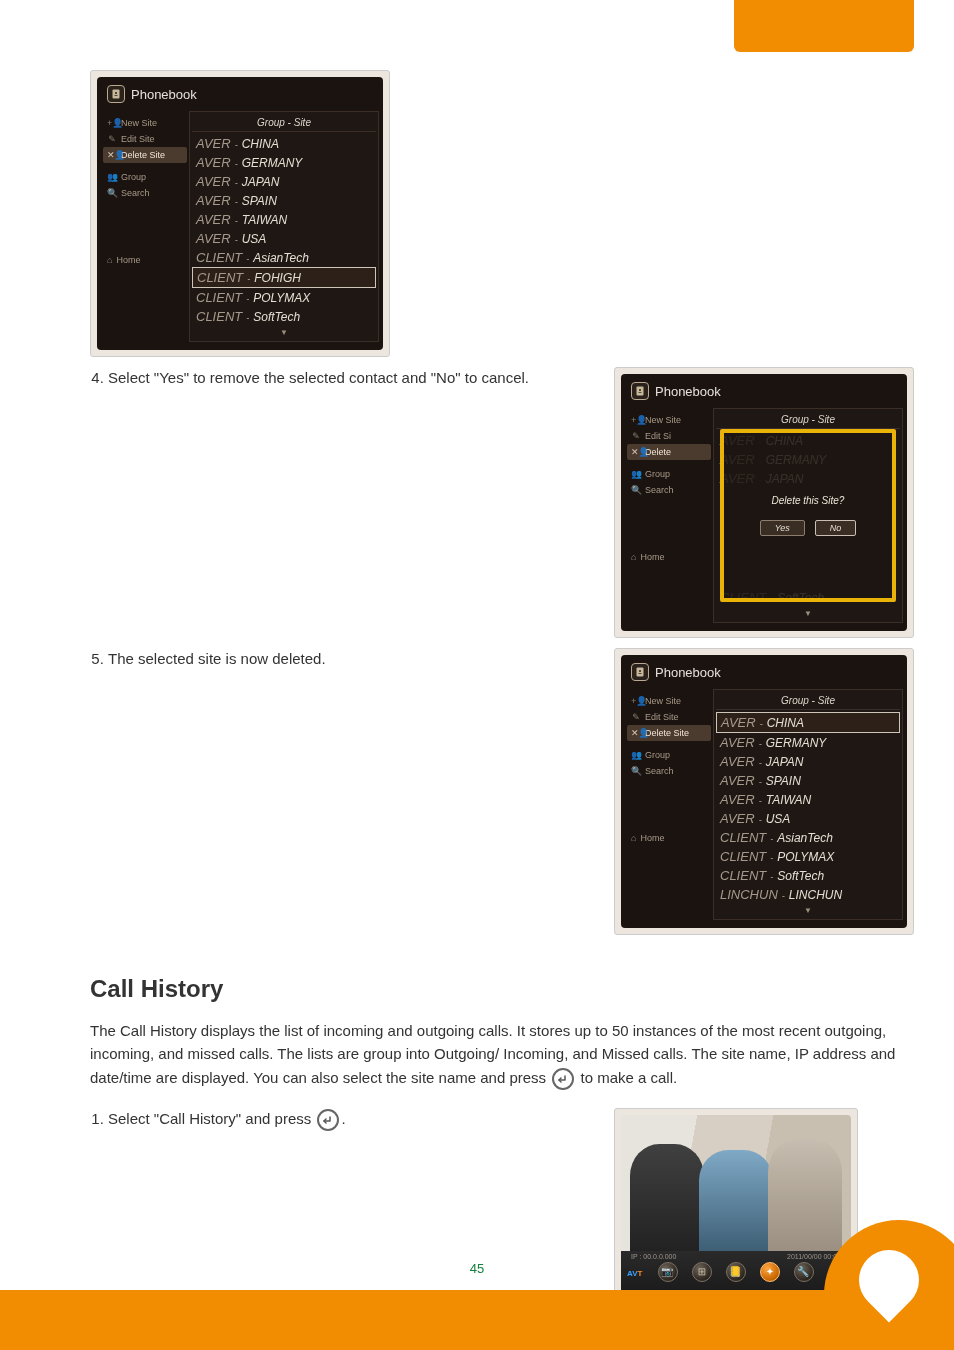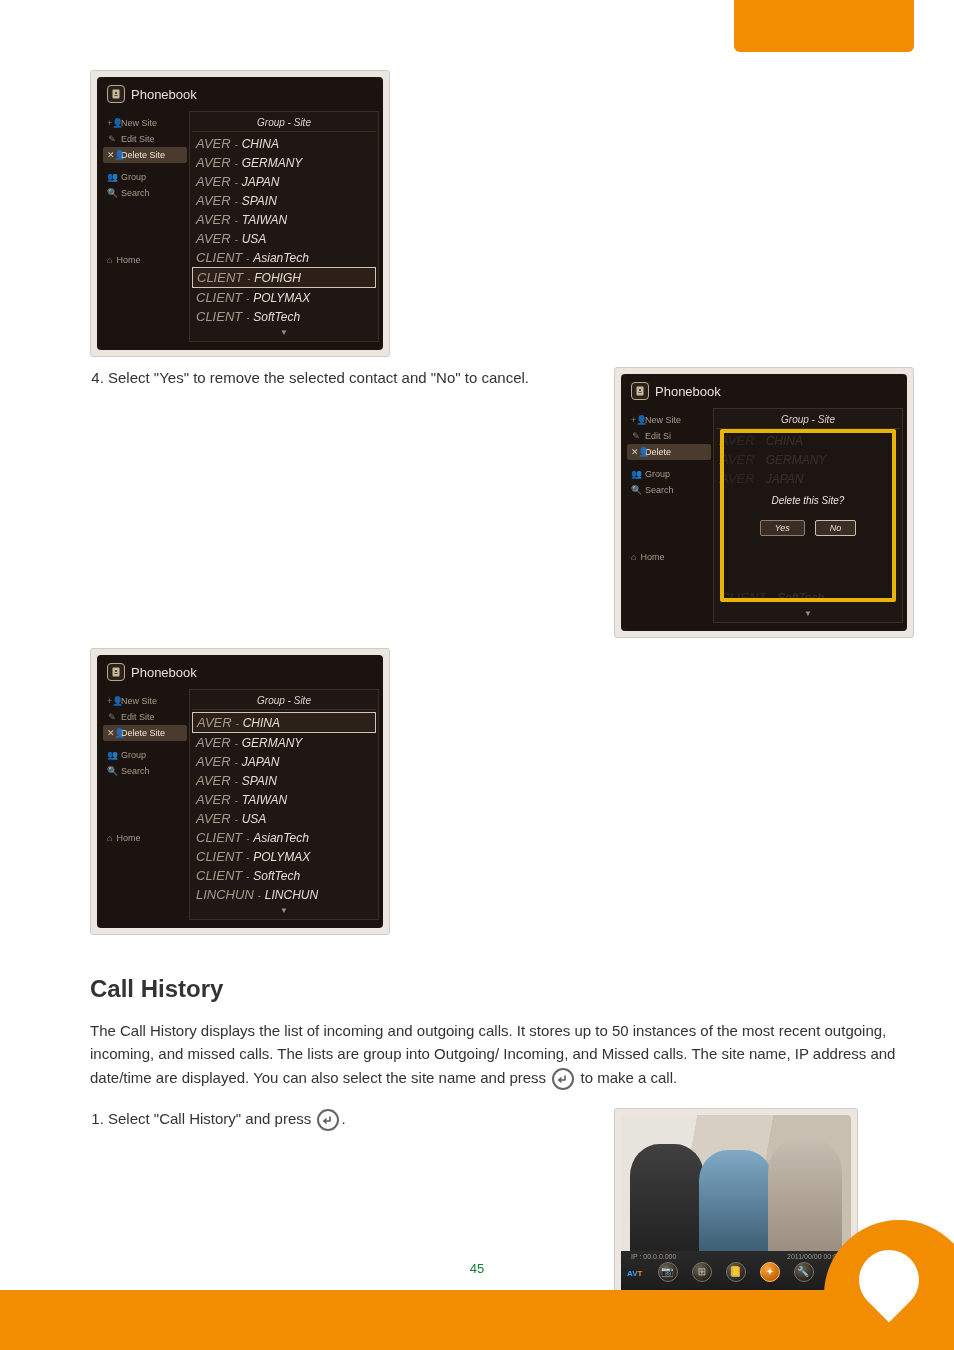--- a/index.html
+++ b/index.html
@@ -407,20 +407,27 @@
               </div>
               <div class="pb-scroll">▼</div>
             </div>
           </div>
         </div>
       </div>
     </div>
   </div>
 
   <div class="row">
+    <div class="left">
+      <ol class="steps" start="5">
+        <li>
+          <span>The selected site is now deleted.</span>
+        </li>
+      </ol>
+    </div>
     <div class="right">
       <div class="pb">
         <div class="pb-inner">
           <div class="pb-head">
             <span class="pb-head-icon">
               <svg width="12" height="12" viewBox="0 0 24 24" fill="#c7b89a">
                   <rect x="5" y="3" width="14" height="18" rx="2"></rect>
                   <circle cx="12" cy="10" r="2" fill="#2a1f17"></circle>
                   <path d="M8 16c1-2 7-2 8 0" fill="#2a1f17"></path>
                 </svg>

